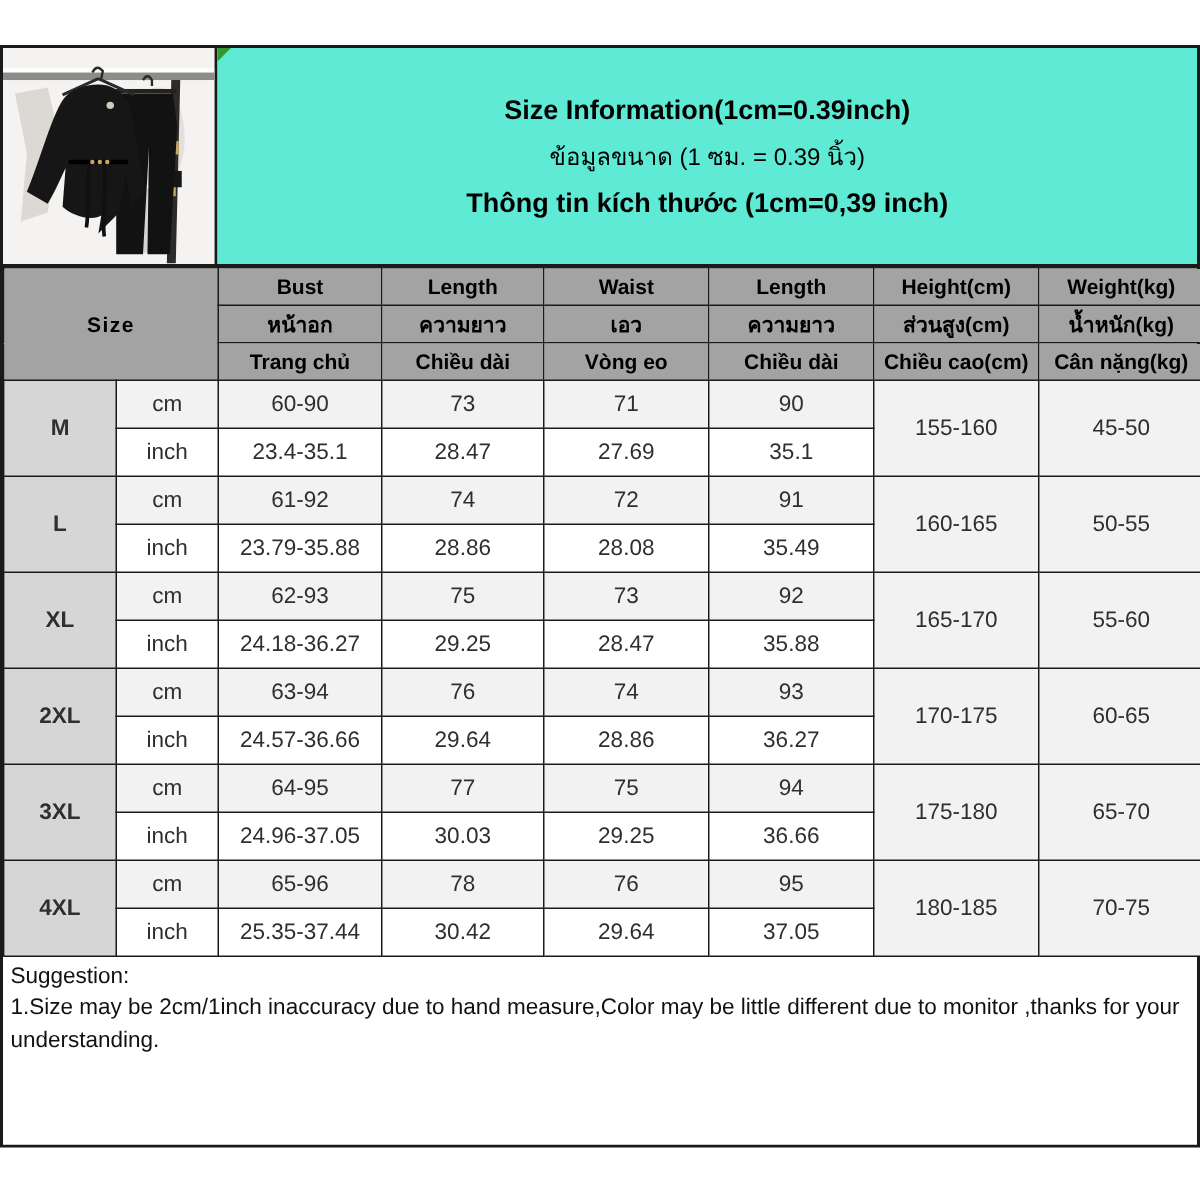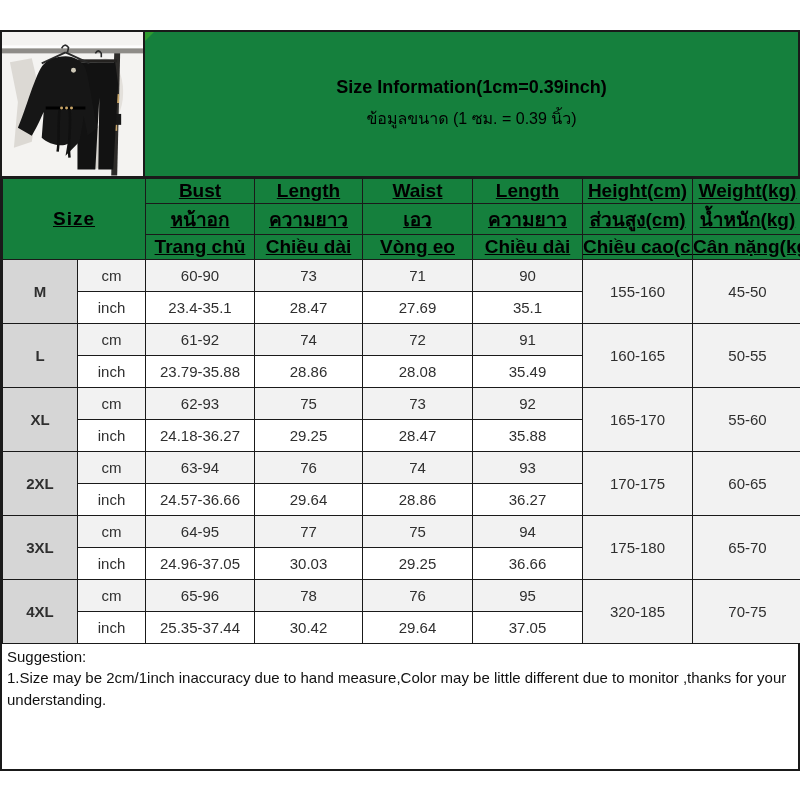--- a/index.html
+++ b/index.html
@@ -4,33 +4,33 @@
 <style>
   * { margin:0; padding:0; box-sizing:border-box; }
   html,body { width:800px; height:800px; background:#ffffff; overflow:hidden;
     font-family:"Liberation Sans","DejaVu Sans",sans-serif; color:#000; }
   .sheet { position:absolute; top:30px; left:0; width:800px; border:2px solid #1a1a1a; background:#fff; }
 
   
   .top-block { display:flex; height:146px; border-bottom:2px solid #1a1a1a; }
   .photo-cell { width:143px; border-right:2px solid #1a1a1a; background:#f4f3f1; overflow:hidden; }
   .photo-cell svg { display:block; width:100%; height:100%; }
-  .title-cell { flex:1; background:#15803d; position:relative;
+  .title-cell { flex:1; background:#5eead4; position:relative;
     display:flex; flex-direction:column; justify-content:center; align-items:center; gap:8px; }
   .corner-marker { position:absolute; top:0; left:0; width:0; height:0;
     border-top:9px solid #2e9b30; border-right:9px solid transparent; }
   .t-en { font-size:18px; font-weight:bold; }
   .t-th { font-size:16px; font-weight:normal; }
   .t-vi { font-size:18px; font-weight:bold; }
 
   
   table.size-table { width:100%; border-collapse:collapse; table-layout:fixed; }
   .size-table th, .size-table td { border:1.5px solid #1a1a1a; text-align:center;
     vertical-align:middle; overflow:hidden; white-space:nowrap; }
-  .size-table thead th { background:#15803d; height:25px; font-size:19px; font-weight:bold;text-decoration:underline; }
+  .size-table thead th { background:#a3a3a3; height:25px; font-size:14px; font-weight:bold; }
   th.size-head { font-size:30px; font-weight:bold; letter-spacing:1px; }
   .size-table tbody td { height:32px; font-size:15px; color:#2f2f2f; background:#ffffff; }
   td.c-size { background:#d6d6d6 !important; font-weight:bold; font-size:16px; color:#000; }
   td.c-unit { font-weight:normal; color:#000; }
   tr.r-cm > td { background:#f2f2f2; }
   td.c-merged { background:#f2f2f2; }
 
   
   .attention { height:125px; background:#fff; padding:2px 5px 0 5px;
     font-size:15px; line-height:1.42; color:#111; }
@@ -64,20 +64,21 @@
         <circle cx="65" cy="76" r="1.5" fill="#c7a468"></circle>
         <circle cx="70" cy="76" r="1.5" fill="#c7a468"></circle>
         <path d="M58,78 C56,92 58,108 56,120 M68,78 C70,94 66,112 68,126" stroke="#101010" stroke-width="2.5" fill="none"></path>
         <circle cx="72" cy="38" r="2.5" fill="#cfc9b8"></circle>
       </svg>
     </div>
     <div class="title-cell">
       <div class="corner-marker"></div>
       <div class="t-en">Size Information(1cm=0.39inch)</div>
       <div class="t-th">ข้อมูลขนาด (1 ซม. = 0.39 นิ้ว)</div>
+      <div class="t-vi">Thông tin kích thước (1cm=0,39 inch)</div>
     </div>
   </div>
 
   <table class="size-table">
     <colgroup>
       <col style="width:75px">
         <col style="width:68px">
         <col style="width:109px">
         <col style="width:108px">
       <col style="width:110px">
@@ -204,21 +205,21 @@
         <td>36.66</td>
       </tr>
 
       <tr class="r-cm">
         <td class="c-size" rowspan="2">4XL</td>
         <td class="c-unit">cm</td>
         <td>65-96</td>
         <td>78</td>
         <td>76</td>
         <td>95</td>
-        <td class="c-merged" rowspan="2">320-185</td>
+        <td class="c-merged" rowspan="2">180-185</td>
         <td class="c-merged" rowspan="2">70-75</td>
       </tr>
       <tr>
         <td class="c-unit">inch</td>
         <td>25.35-37.44</td>
         <td>30.42</td>
         <td>29.64</td>
         <td>37.05</td>
       </tr>
 

